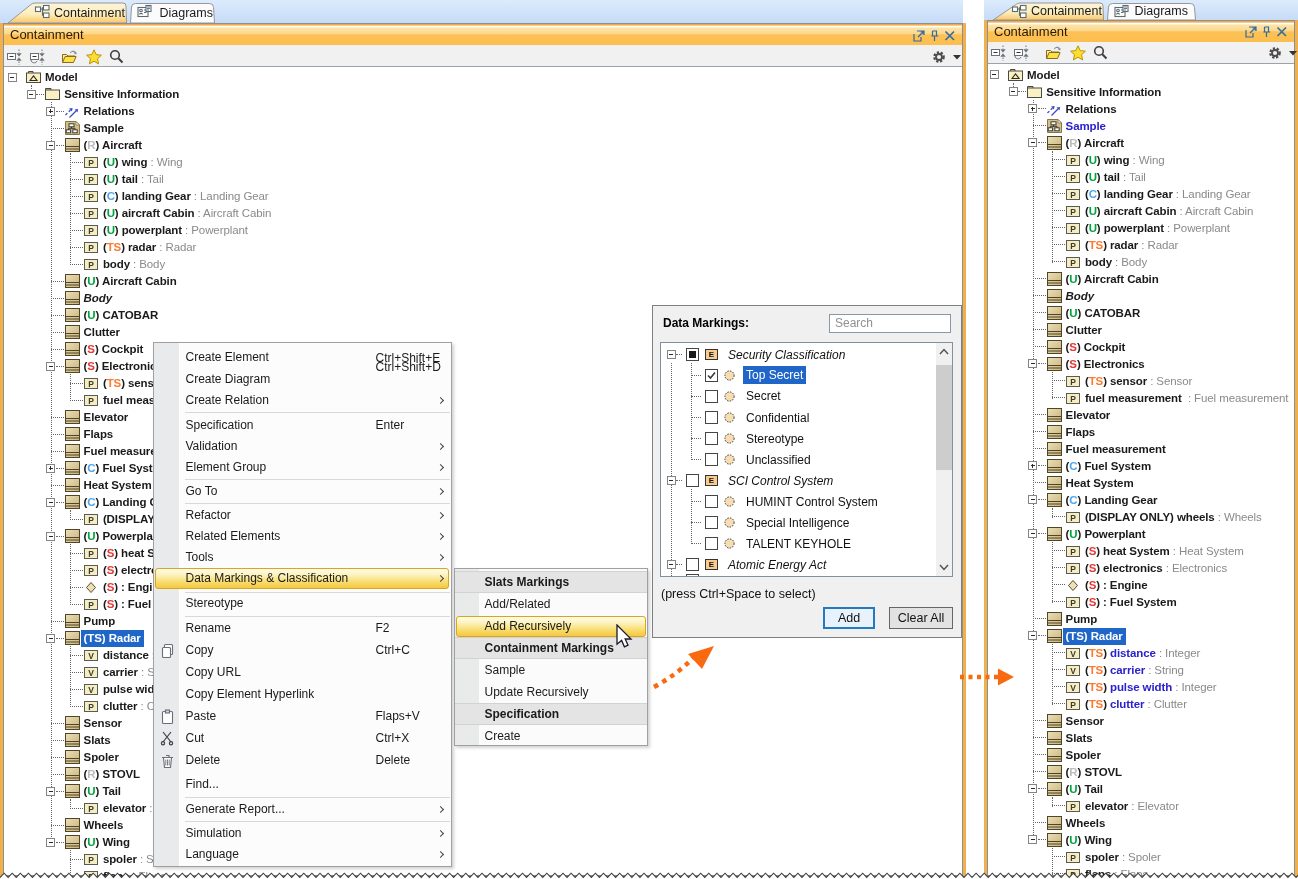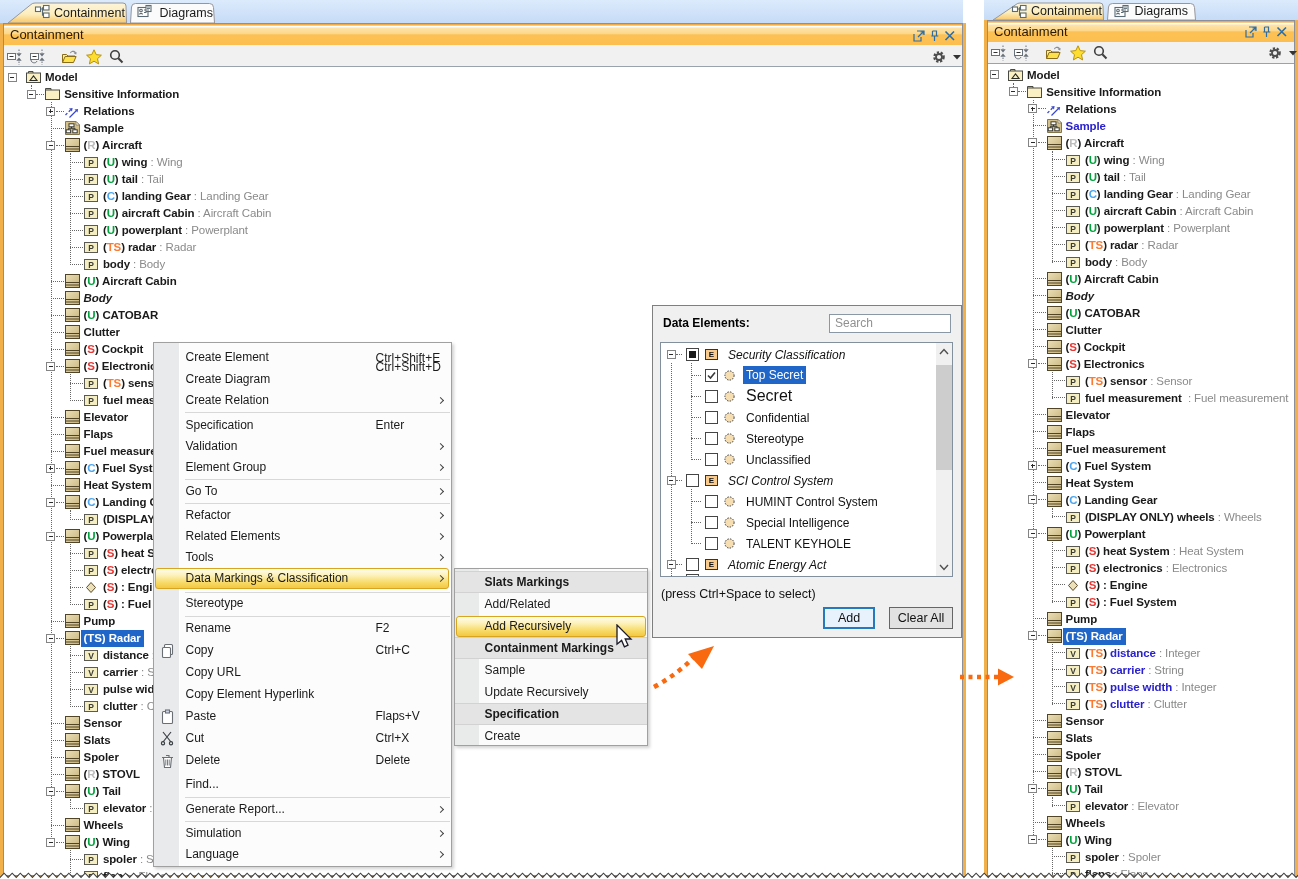--- a/index.html
+++ b/index.html
@@ -1243,21 +1243,21 @@
     <div class="mi" style="left:30px;top:47.0px;">Add Recursively</div>
     <div class="abs" style="left:0;top:68.5px;width:100%;height:22px;background:#e4e4e4;border-top:1px solid #d2d2d2;border-bottom:1px solid #d2d2d2;"></div>
     <div class="mi" style="left:30px;top:69.0px;font-weight:bold;">Containment Markings</div>
     <div class="mi" style="left:30px;top:91.0px;">Sample</div>
     <div class="mi" style="left:30px;top:113.0px;">Update Recursively</div>
     <div class="abs" style="left:0;top:134.5px;width:100%;height:22px;background:#e4e4e4;border-top:1px solid #d2d2d2;border-bottom:1px solid #d2d2d2;"></div>
     <div class="mi" style="left:30px;top:135.0px;font-weight:bold;">Specification</div>
     <div class="mi" style="left:30px;top:157.0px;">Create</div>
   </div>
 <div class="abs" style="left:652px;top:305px;width:310px;height:333px;background:#f0f0f0;border:1px solid #7f7f7f;z-index:4;">
-    <div class="abs" style="left:10px;top:8px;height:19px;line-height:19px;font-size:12px;font-weight:bold;color:#000;">Data Elements:</div>
+    <div class="abs" style="left:10px;top:8px;height:19px;line-height:19px;font-size:12px;font-weight:bold;color:#000;">Data Markings:</div>
     <div class="abs" style="left:176px;top:8px;width:122px;height:19px;background:#fff;border:1px solid #8a98a5;">
       <div class="abs" style="left:5px;top:0;height:17px;line-height:17px;font-size:12px;color:#909090;">Search</div>
     </div>
     <div class="abs" style="left:7px;top:36px;width:293px;height:235px;background:#fff;border:1px solid #828f9c;overflow:hidden;">
       <div class="vdot" style="left:10px;top:19.6px;height:217.9px;"></div>
       <div class="vdot" style="left:30px;top:19.6px;height:97.0px;"></div>
       <div class="vdot" style="left:30px;top:145.6px;height:55.1px;"></div>
       <div class="exp" style="left:5.5px;top:7.1px;">
         <i class="h"></i>
       </div>
@@ -1273,21 +1273,21 @@
       </svg>
       <svg class="abs" style="left:63px;top:26.9px;" width="11" height="11" viewBox="0 0 11 11">
         <circle cx="5.5" cy="5.5" r="4.6" fill="#f7ddb2" stroke="#3a3a3a" stroke-width="1" stroke-dasharray="1.5,1.2"></circle>
       </svg>
       <div class="abs" style="left:82px;top:23.4px;height:18px;line-height:18px;font-size:12px;padding:0 3px;background:#2066c8;color:#fff;">Top Secret</div>
       <div class="hdot" style="left:30px;top:52.9px;width:10px;"></div>
       <div class="cb" style="left:44px;top:46.9px;"></div>
       <svg class="abs" style="left:63px;top:47.9px;" width="11" height="11" viewBox="0 0 11 11">
         <circle cx="5.5" cy="5.5" r="4.6" fill="#f7ddb2" stroke="#3a3a3a" stroke-width="1" stroke-dasharray="1.5,1.2"></circle>
       </svg>
-      <div class="abs" style="left:85px;top:44.4px;height:18px;line-height:18px;font-size:16px;color:#111;">Secret</div>
+      <div class="abs" style="left:85px;top:44.4px;height:18px;line-height:18px;font-size:12px;color:#111;">Secret</div>
       <div class="hdot" style="left:30px;top:74.0px;width:10px;"></div>
       <div class="cb" style="left:44px;top:68.0px;"></div>
       <svg class="abs" style="left:63px;top:69.0px;" width="11" height="11" viewBox="0 0 11 11">
         <circle cx="5.5" cy="5.5" r="4.6" fill="#f7ddb2" stroke="#3a3a3a" stroke-width="1" stroke-dasharray="1.5,1.2"></circle>
       </svg>
       <div class="abs" style="left:85px;top:65.5px;height:18px;line-height:18px;font-size:12px;color:#111;">Confidential</div>
       <div class="hdot" style="left:30px;top:95.0px;width:10px;"></div>
       <div class="cb" style="left:44px;top:89.0px;"></div>
       <svg class="abs" style="left:63px;top:90.0px;" width="11" height="11" viewBox="0 0 11 11">
         <circle cx="5.5" cy="5.5" r="4.6" fill="#f7ddb2" stroke="#3a3a3a" stroke-width="1" stroke-dasharray="1.5,1.2"></circle>

